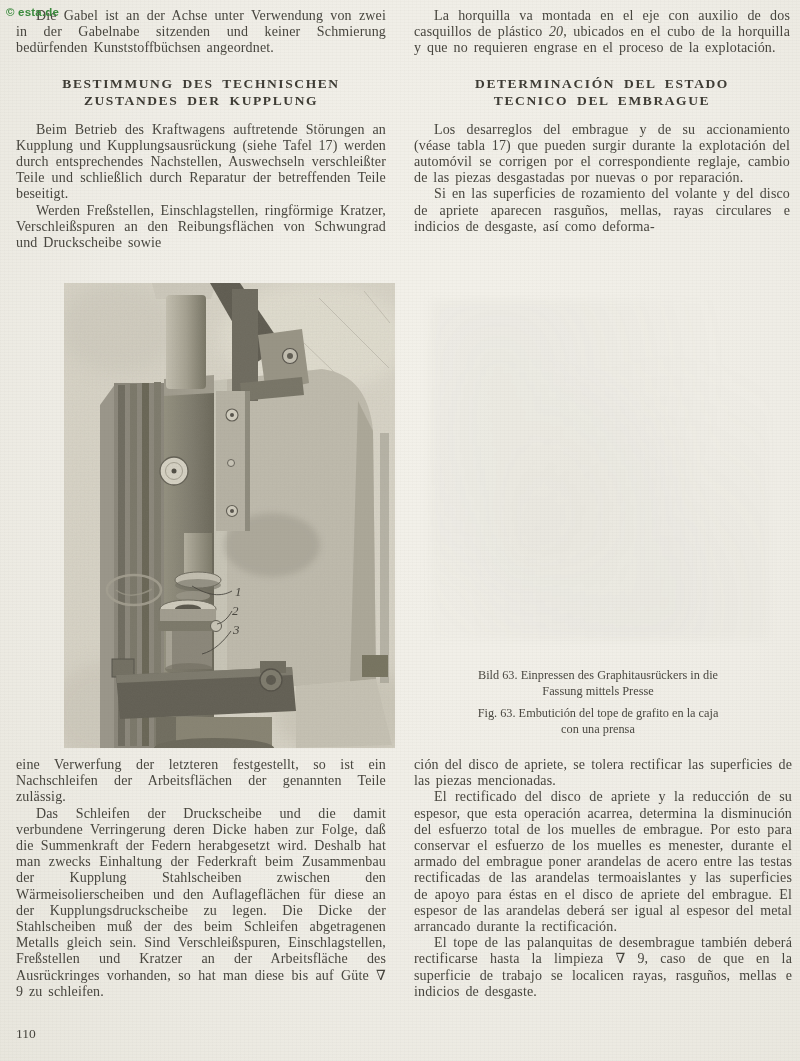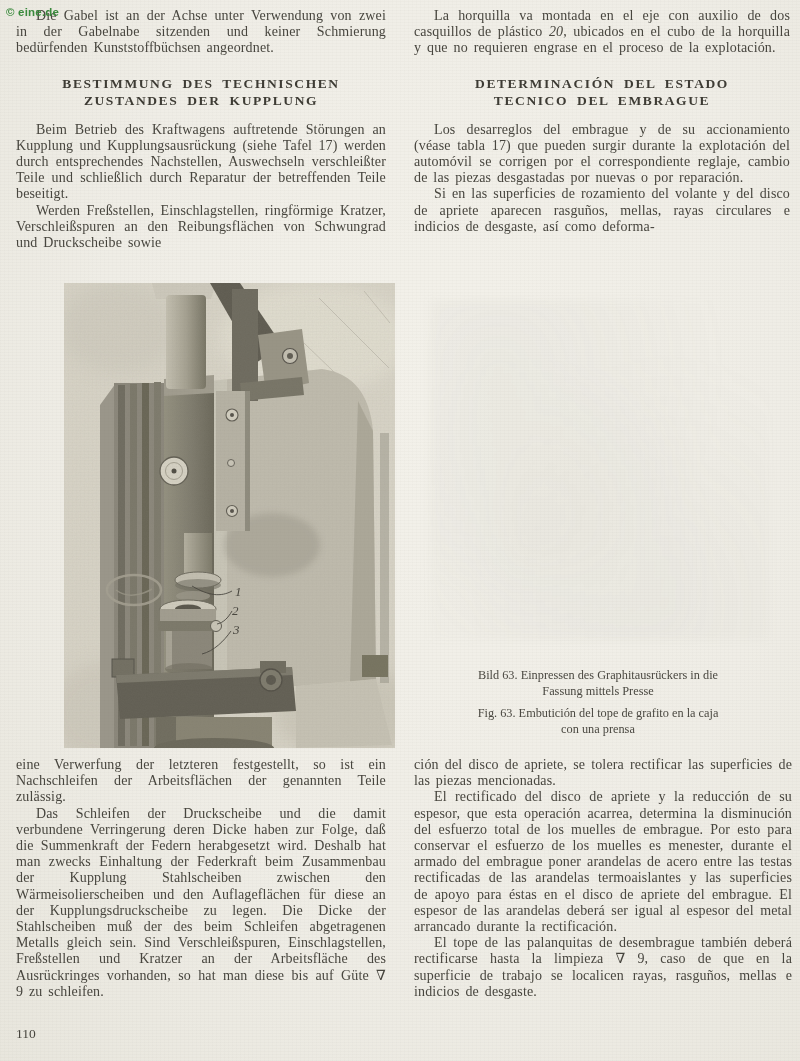--- a/index.html
+++ b/index.html
@@ -63,21 +63,21 @@
     font-family:"Liberation Serif","DejaVu Serif",serif;
     font-style:italic; font-size:13px; fill:#45433c;
   }
 </style>
 </head>
 <body>
 
 <div class="page">
   <div class="showthrough"></div>
 
-  <div class="watermark" title="© azlk.de" style="color: rgb(58, 138, 60);">© eine.de</div>
+  <div class="watermark" title="© azlk.de" style="color: rgb(58, 138, 60);">© esta.de</div>
 
   <div class="col" id="col-left-top">
     <p class="indent">Die Gabel ist an der Achse unter Verwendung von zwei in der Gabelnabe sitzenden und keiner Schmierung bedürfenden Kunststoffbüchsen angeordnet.</p>
     <div class="col-heading">
       <div>BESTIMMUNG DES TECHNISCHEN</div>
       <div>ZUSTANDES DER KUPPLUNG</div>
     </div>
     <p class="indent">Beim Betrieb des Kraftwagens auftretende Störungen an Kupplung und Kupplungsausrückung (siehe Tafel 17) werden durch entsprechendes Nachstellen, Auswechseln verschleißter Teile und schließlich durch Reparatur der betreffenden Teile beseitigt.</p>
     <p class="indent">Werden Freßstellen, Einschlagstellen, ringförmige Kratzer, Verschleißspuren an den Reibungsflächen von Schwungrad und Druckscheibe sowie</p>
   </div>

